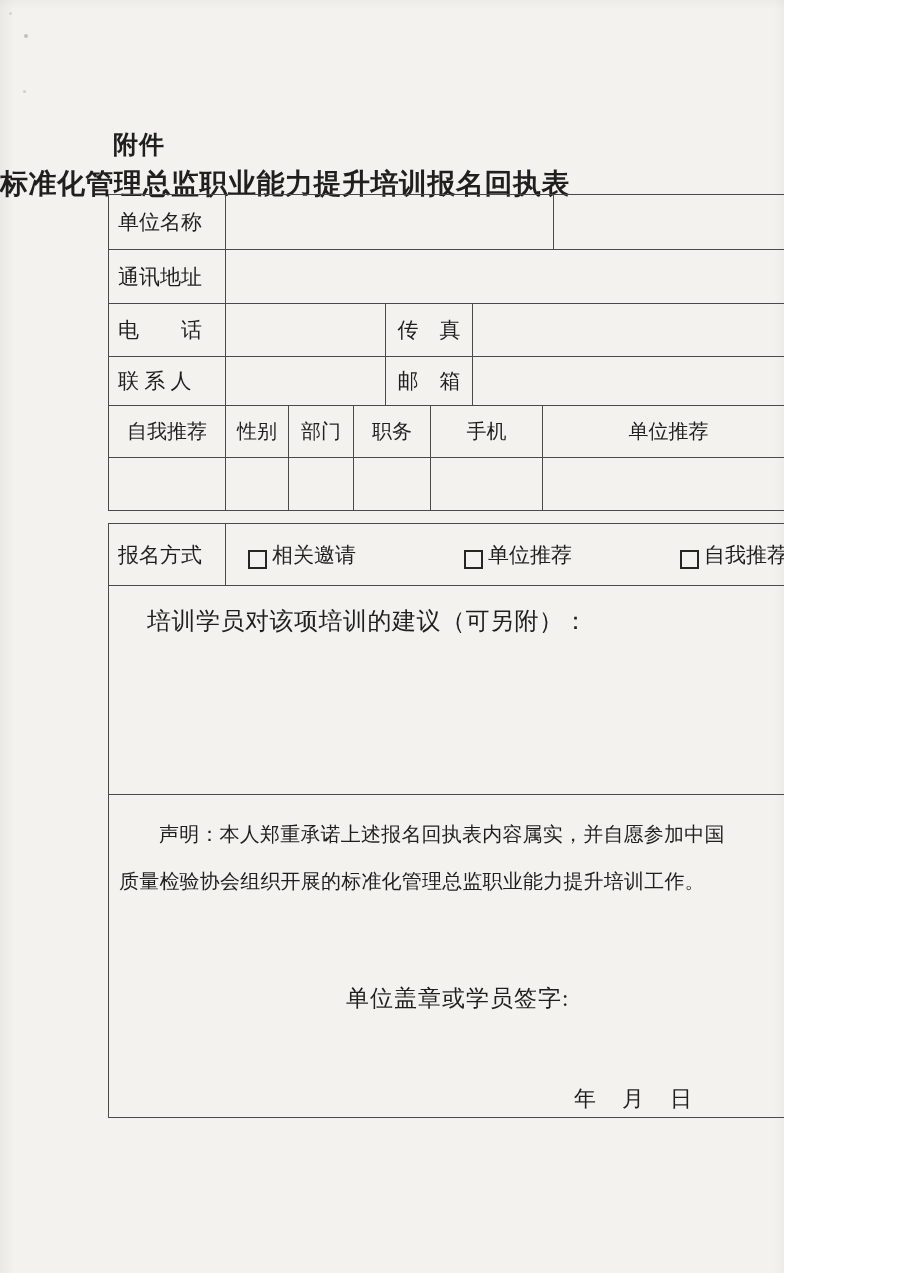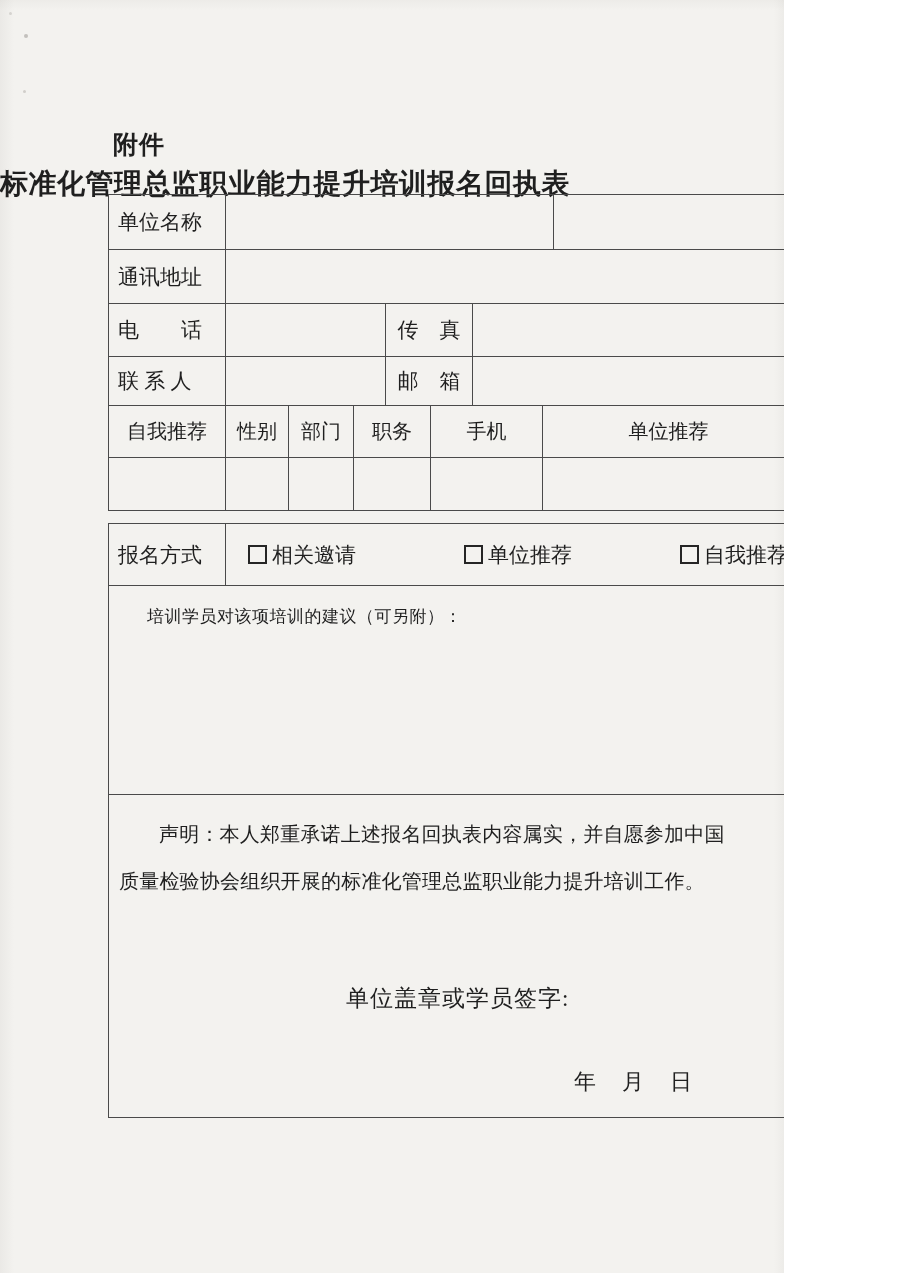--- a/index.html
+++ b/index.html
@@ -71,47 +71,47 @@
   .w77{width:77px;flex:0 0 77px;font-family:Liberation Serif, serif;}
   .w112{width:112px;flex:0 0 112px;}
   .hdr{font-size:20px;}
 
   .reg-content{
     flex:1 1 auto;
     display:flex;align-items:center;justify-content:space-between;
     padding:0 6px 0 22px;
     font-size:21px;
   }
-  .reg-item{display:flex;align-items:center;white-space:nowrap;}
+  .reg-item{display:flex;align-items:flex-end;white-space:nowrap;}
   .cb{
     width:15px;height:15px;
     border:2px solid #252525;
     margin-right:5px;
     flex:0 0 auto;
     background:transparent;
   }
 
   .big-cell{display:block;position:relative;}
   .suggestion-text{
     position:absolute;left:38px;top:19px;
-    font-size:17px;letter-spacing:0.5px;
+    font-size:24px;letter-spacing:0.5px;
   }
   .decl-line{
     font-size:20px;line-height:47px;
     padding:0 12px 0 10px;
     letter-spacing:0.2px;
     white-space:nowrap;
   }
   .decl-l1{margin-top:16px;text-indent:2em;}
   .signature{
     position:absolute;left:237px;top:188px;
     font-size:23px;letter-spacing:1px;
   }
   .dateline{
-    position:absolute;left:465px;top:272px;
+    position:absolute;left:465px;top:289px;
     font-size:22px;letter-spacing:2px;
   }
 </style>
 </head>
 <body>
 
 <div class="page">
   <div class="shade"></div>
   <div class="speck s1"></div>
   <div class="speck s2"></div>

